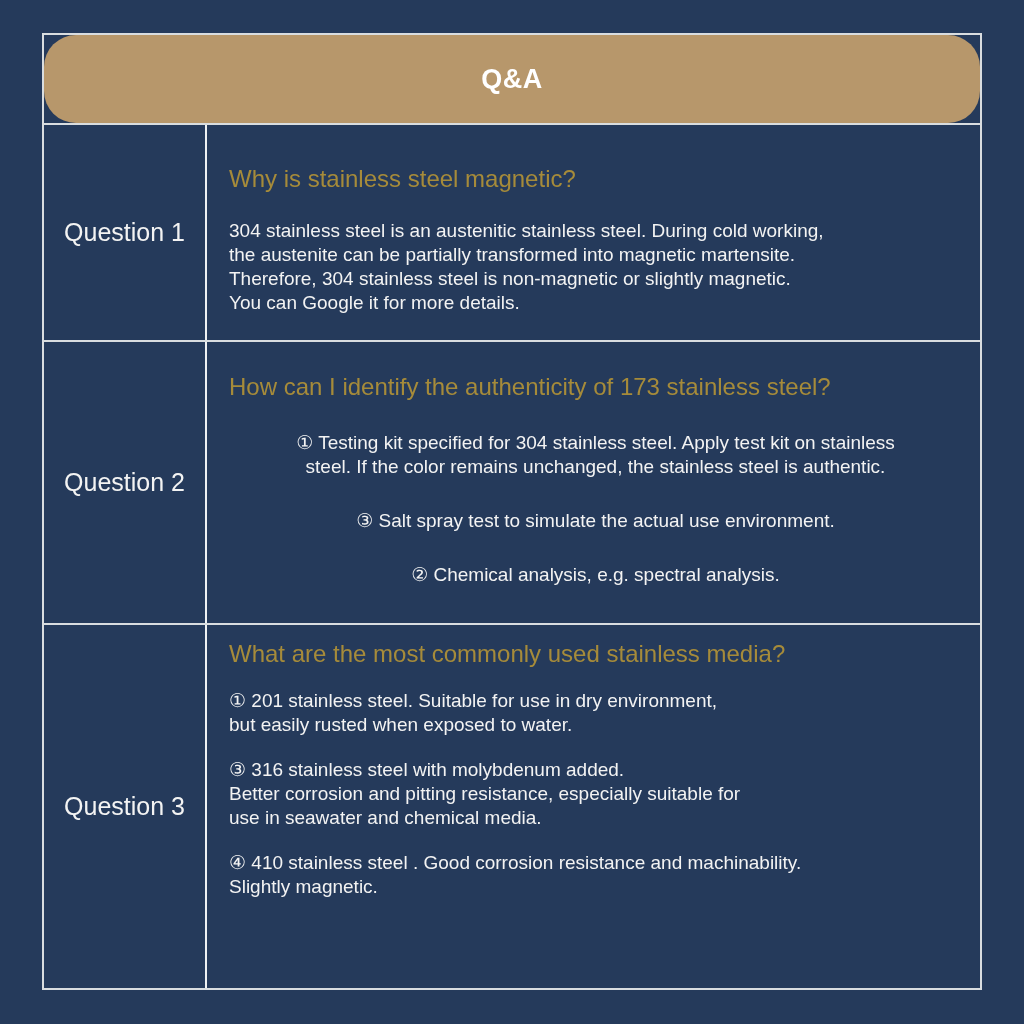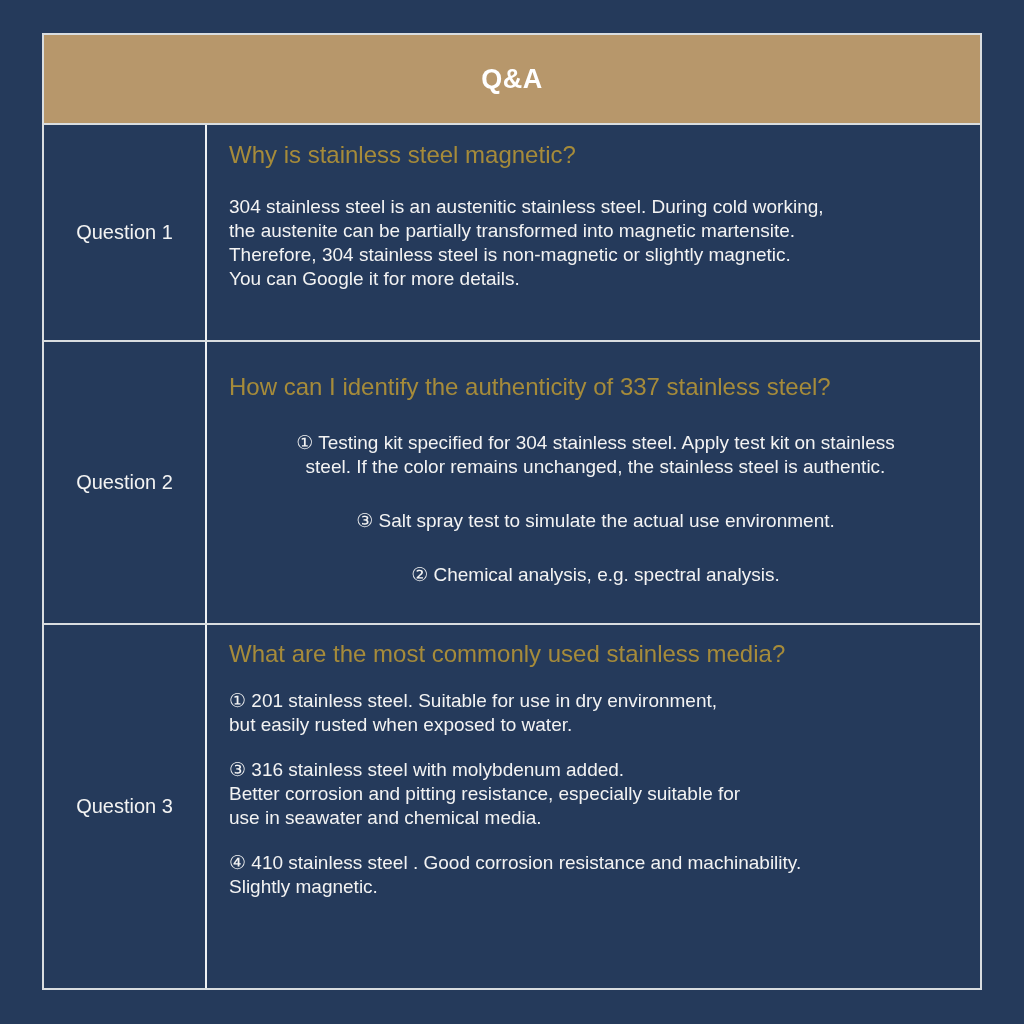--- a/index.html
+++ b/index.html
@@ -32,59 +32,60 @@
     height:88px;
     flex:0 0 88px;
     background:var(--header-background);
     color:var(--header-text);
     display:flex;
     align-items:center;
     justify-content:center;
     font-size:27px;
     font-weight:bold;
     letter-spacing:0.5px;
+    border-radius:32px;
   }
   .qa-row{
     display:flex;
     border-top:2px solid var(--border-light);
     box-sizing:border-box;
   }
   .row-1{flex:0 0 217px;}
   .row-2{flex:0 0 283px;}
   .row-3{flex:1 1 auto;}
   .label-cell{
     flex:0 0 163px;
     border-right:2px solid var(--divider-bright);
     box-sizing:border-box;
     display:flex;
     align-items:center;
     justify-content:center;
     color:var(--body-text);
-    font-size:20px;
+    font-size:25px;
   }
   .content-cell{
     flex:1 1 auto;
     padding:0 18px 0 22px;
     color:var(--body-text);
     overflow:hidden;
   }
   .q-title{
     color:var(--title-gold);
     font-size:24px;
     font-weight:normal;
     margin:0;
     white-space:pre-line;
   }
   .answer{
     font-size:19px;
     line-height:24px;
     margin:0;
     white-space:pre-line;
   }
-  .row-1 .q-title{margin-top:16px;}
+  .row-1 .q-title{margin-top:40px;}
   .row-1 .answer{margin-top:26px;}
   .row-2 .q-title{margin-top:31px;}
   .row-2 .answer{margin-top:30px;text-align:center;}
   .row-3 .q-title{margin-top:15px;}
   .row-3 .answer{margin-top:21px;}
 </style>
 </head>
 <body>
 
 <div class="qa-table">
@@ -104,21 +105,21 @@
 Therefore, 304 stainless steel is non-magnetic or slightly magnetic.
 You can Google it for more details.</p>
     </div>
   </div>
 
   <div class="qa-row row-2">
     <div class="label-cell">
       <span>Question 2</span>
     </div>
     <div class="content-cell">
-      <h2 class="q-title">How can I identify the authenticity of 337 stainless steel?</h2>
+      <h2 class="q-title">How can I identify the authenticity of 173 stainless steel?</h2>
       <p class="answer">① Testing kit specified for 304 stainless steel. Apply test kit on stainless
  steel. If the color remains unchanged, the stainless steel is authentic.</p>
       <p class="answer">③ Salt spray test to simulate the actual use environment.</p>
       <p class="answer">② Chemical analysis, e.g. spectral analysis.</p>
     </div>
   </div>
 
   <div class="qa-row row-3">
     <div class="label-cell">
       <span>Question 3</span>

